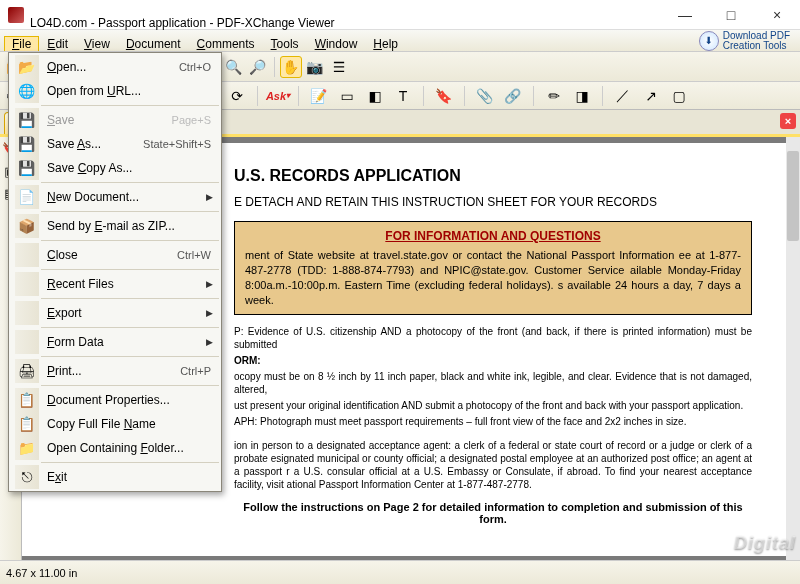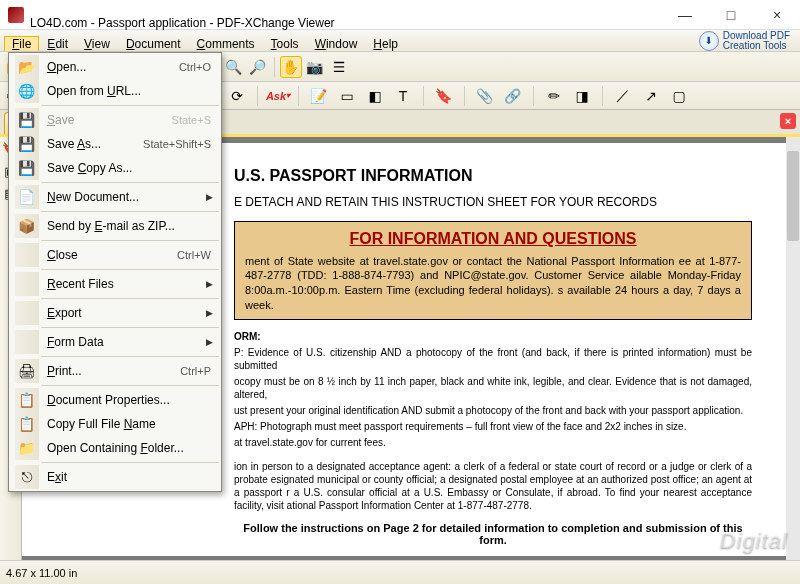--- a/index.html
+++ b/index.html
@@ -34,38 +34,38 @@
 .sidecol { position: absolute; left: 0; top: 0; width: 22px; height: 100%; background: linear-gradient(90deg,#f6f4ea,#ece9d8); border-right: 1px solid #bbb; display:flex;flex-direction:column;align-items:center;padding-top:4px;gap:6px;}
 .sidecol .i { width:16px;height:16px;font-size:13px;display:flex;align-items:center;justify-content:center;}
 .docview { position: absolute; left: 22px; right: 14px; top: 6px; bottom: 4px; overflow: hidden; }
 .page { background: #fff; width: 100%; height: 100%; padding: 20px 34px 10px 212px; box-shadow: 0 2px 6px rgba(0,0,0,.4); font-family: Arial, sans-serif; color: #000; font-size: 11px; }
 .scrollbar { position: absolute; right: 0; top: 0; width: 14px; height: 100%; background: #e8e8e8; }
 .scrollbar .thumb { position: absolute; left: 1px; right: 1px; top: 14px; height: 90px; background: #c4c4c4; border-radius: 2px; }
 
 .page h1 { text-align: left; font-size: 16px; font-weight: bold; margin: 4px 0 10px 0; }
 .page .subhead { font-size: 12px; margin-bottom: 12px; }
 .infobox { background: #e8c88c; border: 1px solid #000; padding: 6px 10px; margin-bottom: 10px; font-size: 11px; line-height: 1.35; text-align: justify; }
-.infobox .boxtitle { text-align: center; font-weight: bold; text-decoration: underline; color: #a00000; margin-bottom: 4px; font-size: 16px; }
+.infobox .boxtitle { text-align: center; font-weight: bold; text-decoration: underline; color: #a00000; margin-bottom: 4px; font-size: 12px; }
 .para { font-size: 10px; line-height: 1.3; text-align: justify; margin-bottom: 3px; }
 .para b { font-weight: bold; }
 .followline { text-align: center; font-weight: bold; font-size: 11px; margin: 10px 0 6px; }
 
 .statusbar { height: 24px; background: linear-gradient(#f6f4ea,#ece9d8); border-top: 1px solid #ccc; display: flex; align-items: center; font-size: 11px; padding: 0 6px; gap: 8px; }
 
 .dropdown { position: absolute; left: 8px; top: 52px; width: 214px; background: #f7f7f3; border: 1px solid #8a867a; box-shadow: 2px 3px 6px rgba(0,0,0,.35); z-index: 100; padding: 2px; }
 .dropdown .row { display: flex; align-items: center; height: 24px; padding: 0 8px 0 4px; gap: 8px; cursor: default; position: relative; }
 .dropdown .icocol { width: 24px; display: flex; align-items: center; justify-content: center; font-size: 14px; background: linear-gradient(90deg,#f0eee4,#e8e4d4); align-self: stretch; margin: -0px 0; }
 .dropdown .lbl { flex: 1; }
 .dropdown .lbl.dis { color: #9a9a9a; }
 .dropdown .sc { color: #555; font-size: 11px; }
 .dropdown .sc.dis { color: #bbb; }
 .dropdown .arrow { position: absolute; right: 6px; font-size: 9px; color: #333; }
 .dropdown hr { border: none; border-top: 1px solid #d4d0c0; margin: 2px 0 2px 30px; }
 
-.watermark { position: absolute; right: 12px; bottom: 30px; color: rgba(255,255,255,.45); font-size: 22px; font-style: italic; font-weight: normal; letter-spacing: 1px; pointer-events: none; z-index: 200; text-shadow: 0 1px 2px rgba(0,0,0,.4);}
+.watermark { position: absolute; right: 4px; bottom: 30px; color: rgba(255,255,255,.45); font-size: 18px; font-style: italic; font-weight: bold; letter-spacing: 1px; pointer-events: none; z-index: 200; text-shadow: 0 1px 2px rgba(0,0,0,.4);}
 </style>
 </head>
 <body>
 
 <div class="titlebar">
   <div class="icon"></div>
   <div class="title">LO4D.com - Passport application - PDF-XChange Viewer</div>
   <div class="winbtn">—</div>
   <div class="winbtn">□</div>
   <div class="winbtn">×</div>
@@ -167,32 +167,31 @@
 </div>
 
 <div class="workarea">
   <div class="sidecol">
     <div class="i">🔖</div>
     <div class="i">▣</div>
     <div class="i">▤</div>
   </div>
   <div class="docview">
     <div class="page">
-      <h1>U.S. PASSPORT INFORMATION</h1>
+      <h1>U.S. RECORDS APPLICATION</h1>
       <div class="subhead">E DETACH AND RETAIN THIS INSTRUCTION SHEET FOR YOUR RECORDS</div>
       <div class="infobox">
         <div class="boxtitle">FOR INFORMATION AND QUESTIONS</div>
         <div>ment of State website at travel.state.gov or contact the National Passport Information ee at 1-877-487-2778 (TDD: 1-888-874-7793) and NPIC@state.gov.  Customer Service ailable Monday-Friday 8:00a.m.-10:00p.m. Eastern Time (excluding federal holidays). s available 24 hours a day, 7 days a week.</div>
       </div>
+      <div class="para">P: Evidence of U.S. citizenship AND a photocopy of the front (and back, if there is printed information) must be submitted</div>
       <div class="para"><b>ORM:</b></div>
-      <div class="para">P: Evidence of U.S. citizenship AND a photocopy of the front (and back, if there is printed information) must be submitted</div>
       <div class="para">ocopy must be on 8 ½ inch by 11 inch paper, black and white ink, legible, and clear. Evidence that is not damaged, altered,</div>
       <div class="para">ust present your original identification AND submit a photocopy of the front and back with your passport application.</div>
       <div class="para">APH: Photograph must meet passport requirements – full front view of the face and 2x2 inches in size.</div>
-      <div class="para"> at travel.state.gov for current fees.</div>
       <div style="height:8px"></div>
       <div class="para">ion in person to a designated acceptance agent:  a clerk of a federal or state court of record or a judge or clerk of a probate esignated municipal or county official; a designated postal employee at an authorized post office; an agent at a passport r a U.S. consular official at a U.S. Embassy or Consulate, if abroad.  To find your nearest acceptance facility, visit ational Passport Information Center at 1-877-487-2778.</div>
       <div class="followline">Follow the instructions on Page 2 for detailed information to completion and submission of this form.</div>
 
     </div>
   </div>
   <div class="scrollbar">
     <div class="thumb"></div>
   </div>
 </div>
@@ -208,21 +207,21 @@
       <div class="sc">Ctrl+O</div>
   </div>
   <div class="row">
     <div class="icocol">🌐</div>
     <div class="lbl">Open from <u>U</u>RL...</div>
   </div>
   <hr>
   <div class="row">
     <div class="icocol">💾</div>
     <div class="lbl dis"><u>S</u>ave</div>
-      <div class="sc dis">State+S</div>
+      <div class="sc dis">Page+S</div>
   </div>
   <div class="row">
     <div class="icocol">💾</div>
     <div class="lbl">Save <u>A</u>s...</div>
       <div class="sc">State+Shift+S</div>
   </div>
   <div class="row">
     <div class="icocol">💾</div>
     <div class="lbl">Save <u>C</u>opy As...</div>
   </div>

